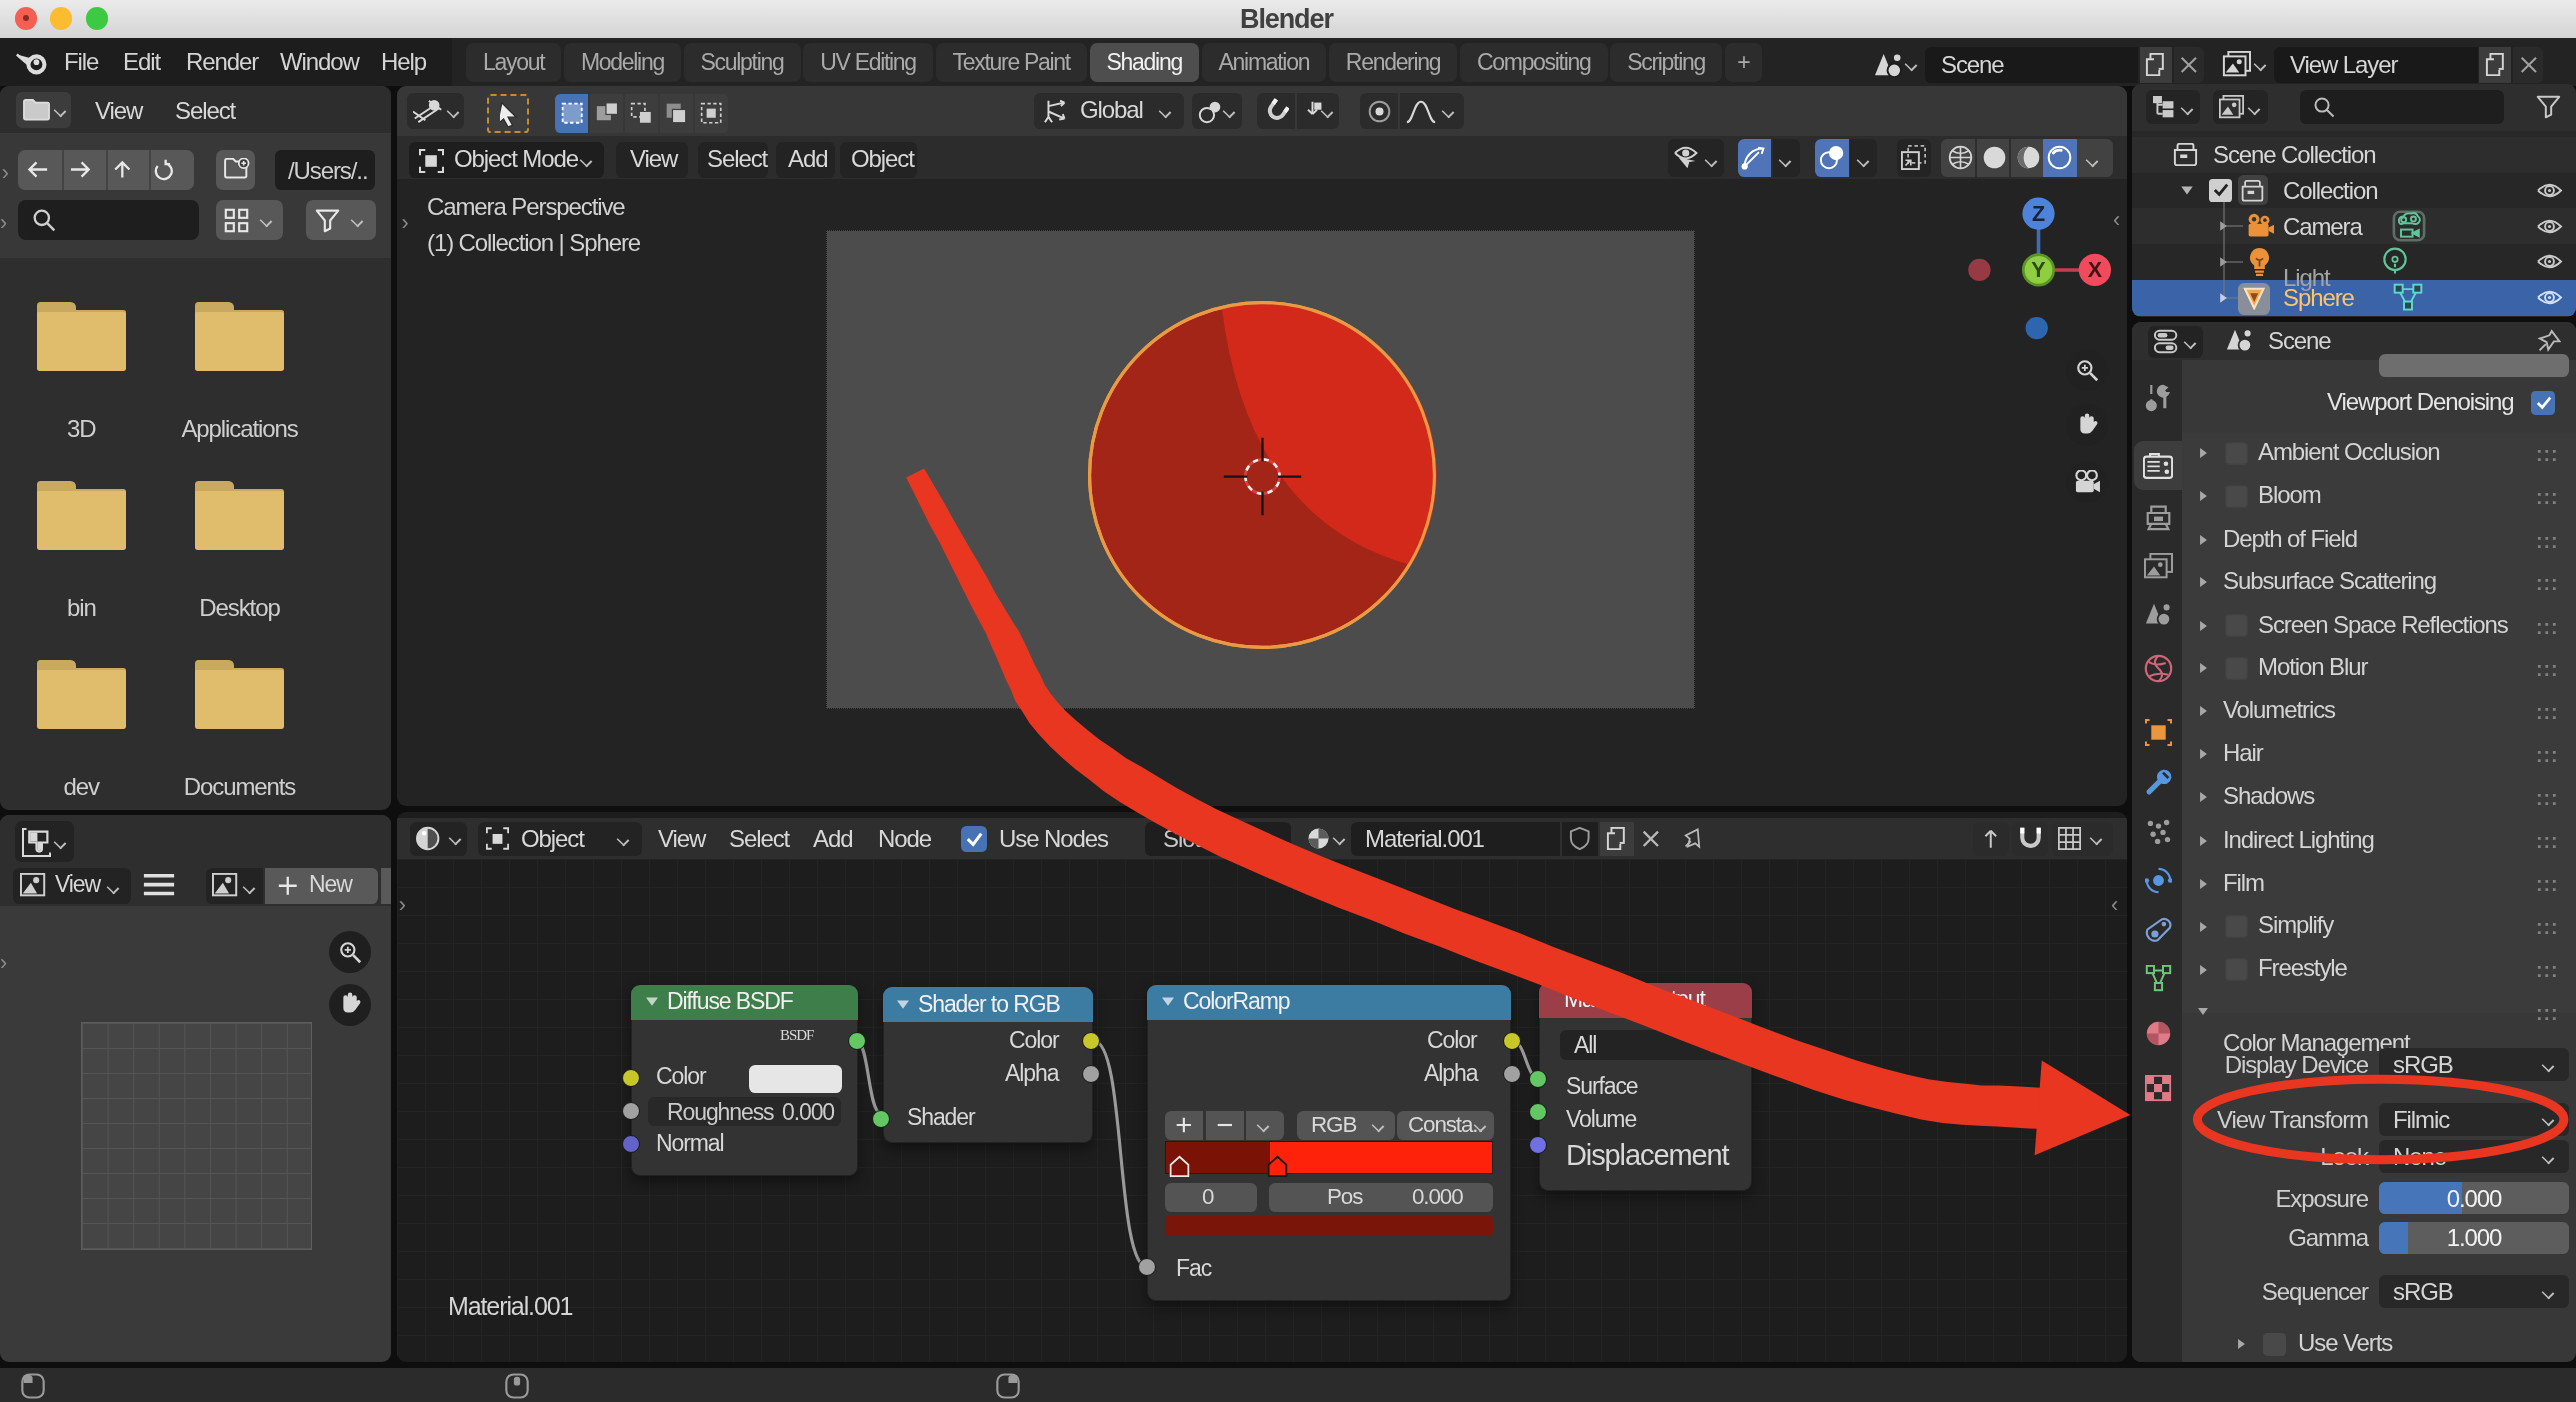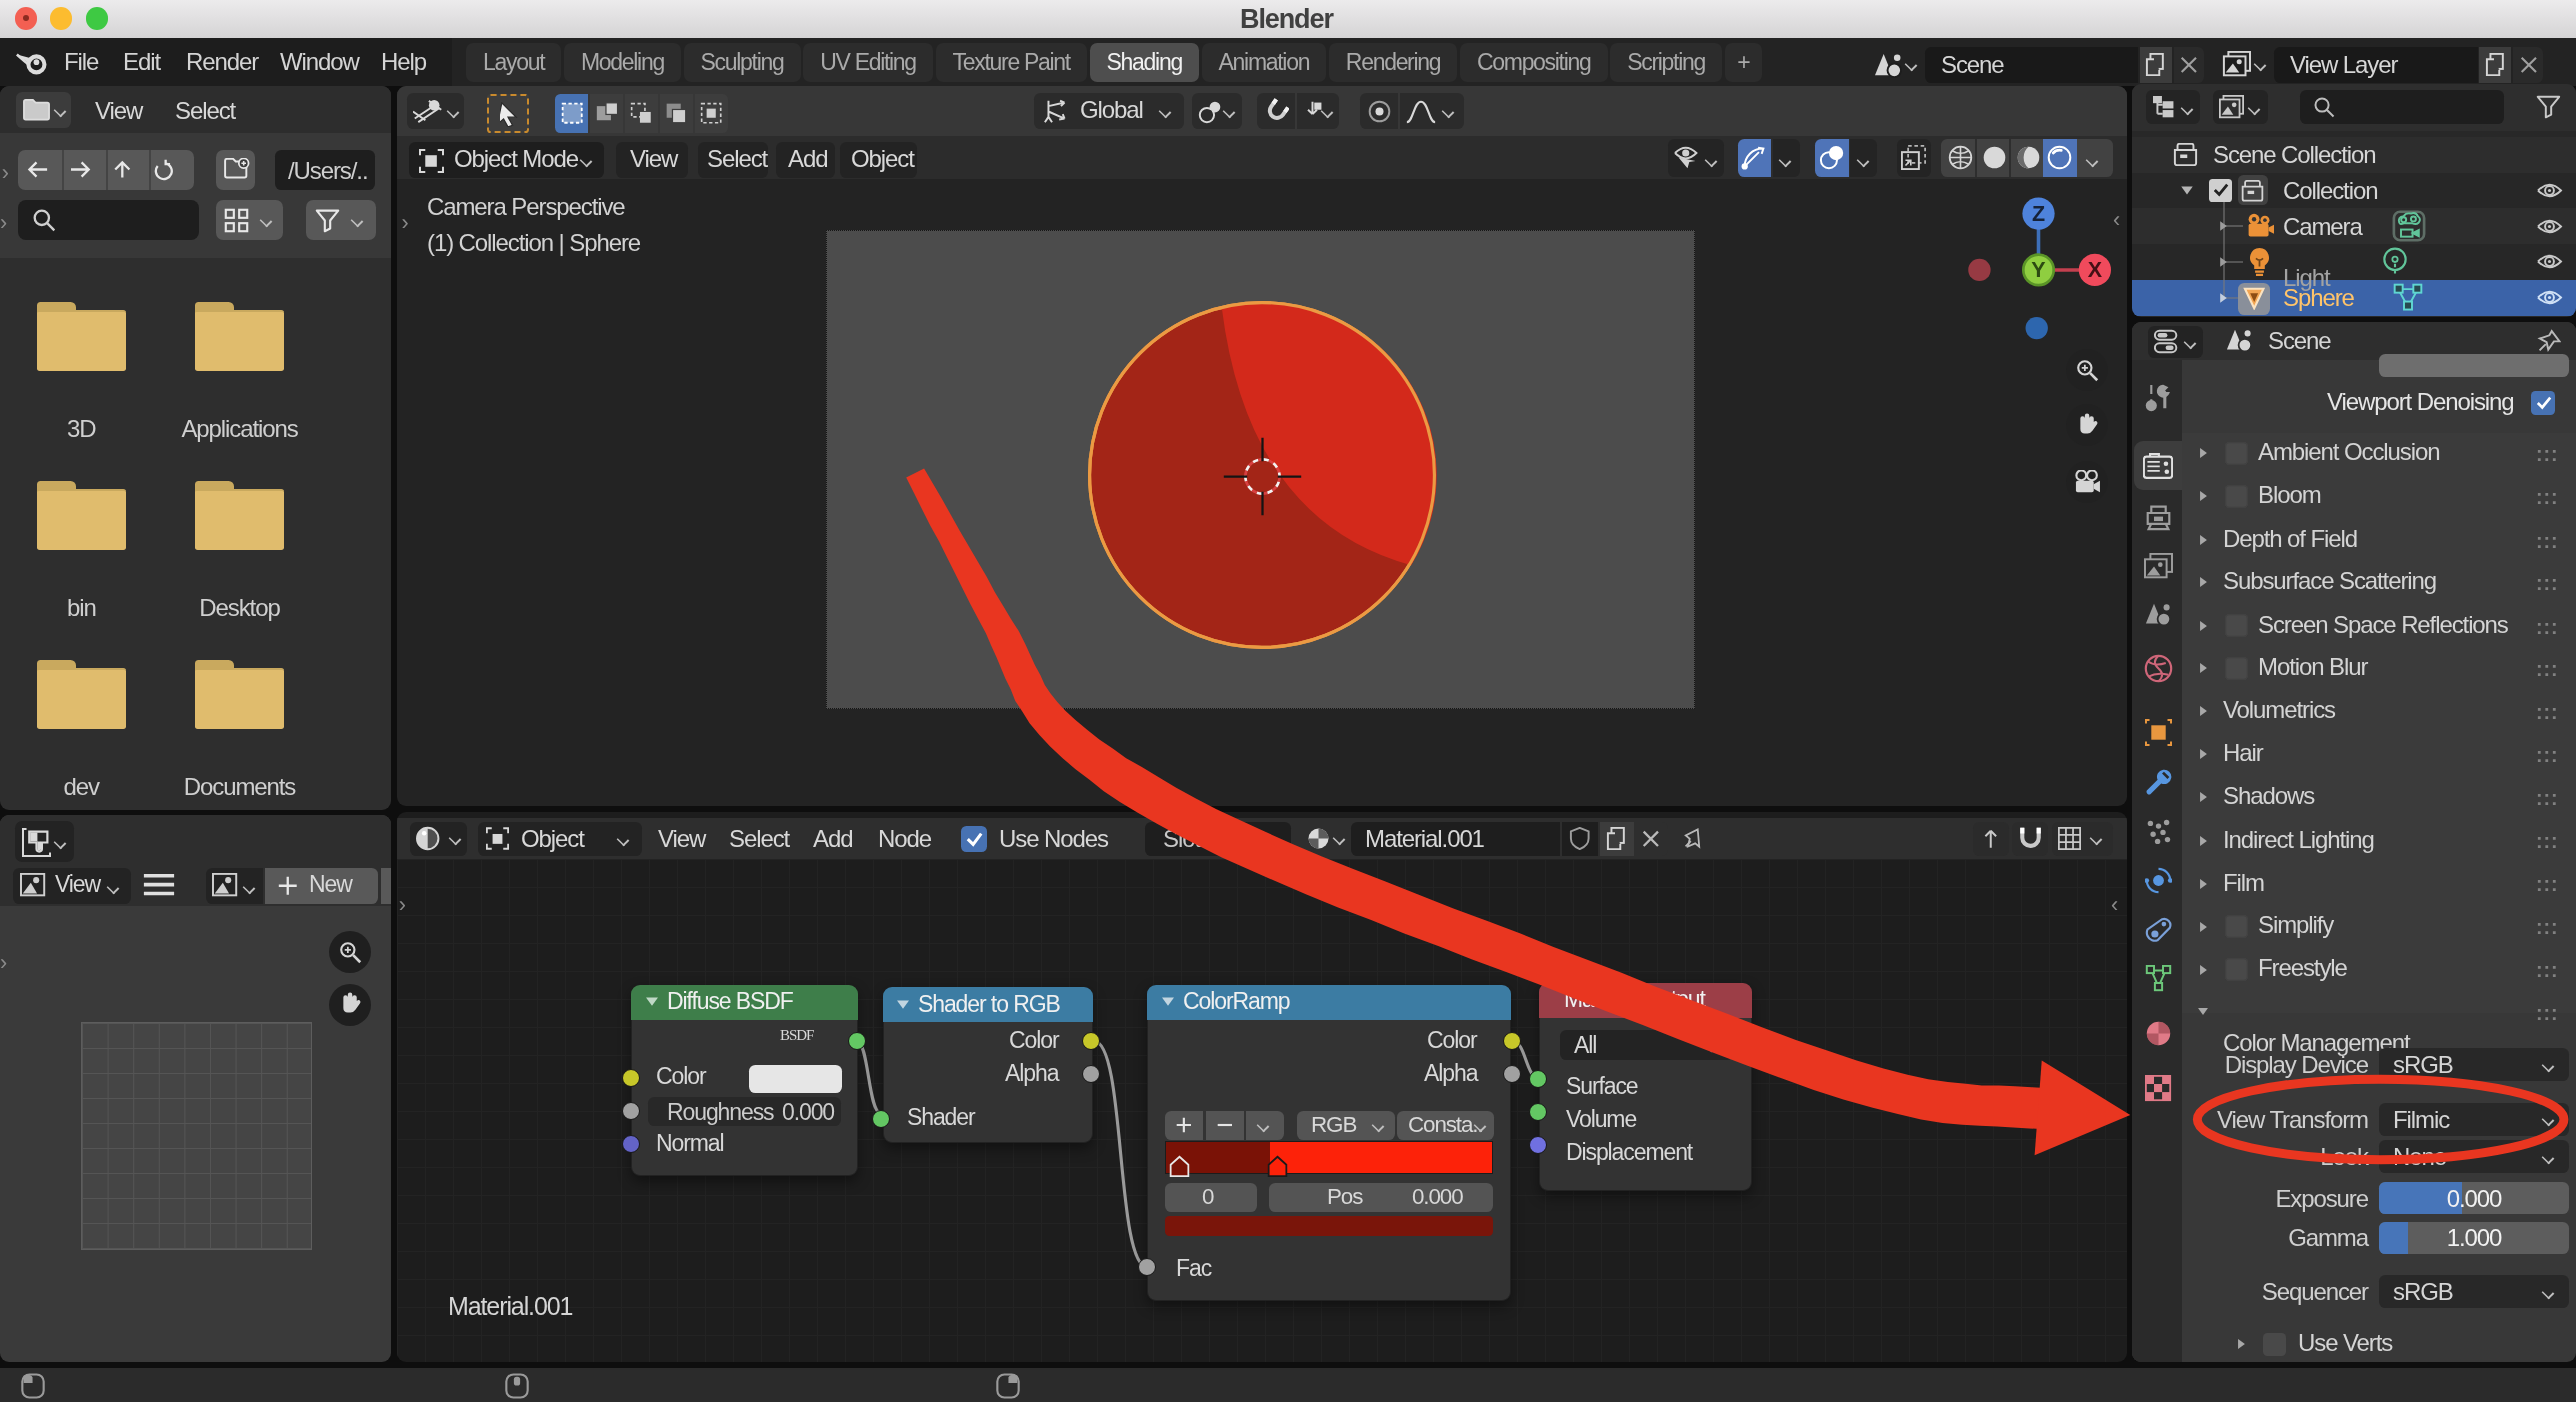--- a/index.html
+++ b/index.html
@@ -579,21 +579,21 @@
   <div class="sock" style="left:741px;top:446px;background:#a1a1a1;"></div>
 
   <div class="abs" style="left:1142px;top:171px;width:213px;height:208px;background:#333333;border-radius:9px;border:0.9px solid #222;box-shadow:0 5.4px 12.5px rgba(0,0,0,0.4);"></div>
   <div class="abs" style="left:1142px;top:171px;width:213px;height:35px;background:#9c3e47;border-radius:9px 9px 0 0;"></div>
   <div class="lab" style="left:1167px;top:174px;color:#f0f0f0;font-size:23px;">Material Output</div>
   <div class="abs" style="left:1163px;top:218px;width:173px;height:29.5px;background:#232323;border-radius:6.3px;"></div>
   <div class="lab" style="left:1177px;top:220px;font-size:23px;">All</div>
   <div class="chev" style="left:1308px;top:229px;"></div>
   <div class="lab" style="left:1169px;top:261px;font-size:23px;">Surface</div>
   <div class="lab" style="left:1169px;top:294px;font-size:23px;">Volume</div>
-  <div class="lab" style="left:1169px;top:327px;font-size:23px;">Displacement</div>
+  <div class="lab" style="left:1169px;top:327px;font-size:29px;">Displacement</div>
   <div class="sock" style="left:1132px;top:258px;background:#63c763;"></div>
   <div class="sock" style="left:1132px;top:291px;background:#63c763;"></div>
   <div class="sock" style="left:1132px;top:324px;background:#7070e0;"></div>
 
   <div class="lab" style="left:51px;top:480px;color:#d5d5d5;font-size:25px;">Material.001</div>
   <div class="abs" style="left:1.8px;top:81px;color:#8a8a8a;font-size:21.5px;">›</div>
   <div class="abs" style="left:1714px;top:81px;color:#8a8a8a;font-size:21.5px;">‹</div>
 </div>
 <div id="outliner" class="panel" style="left:2132px; top:84px; width:444px; height:233px; background:#282828;">
   <div class="abs" style="left:0;top:0;width:444px;height:47px;background:#2e2e2e;"></div>

